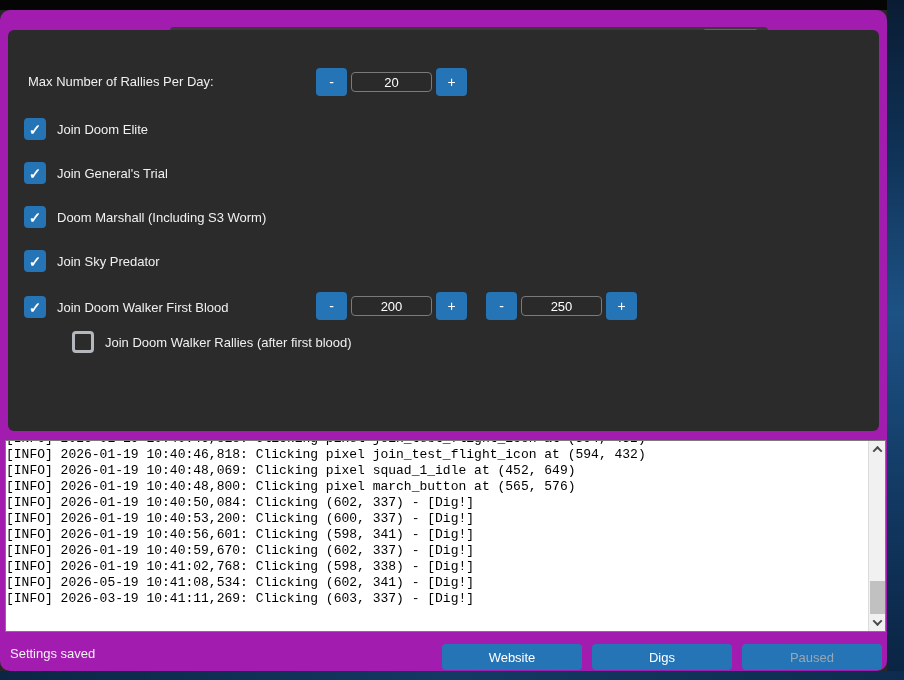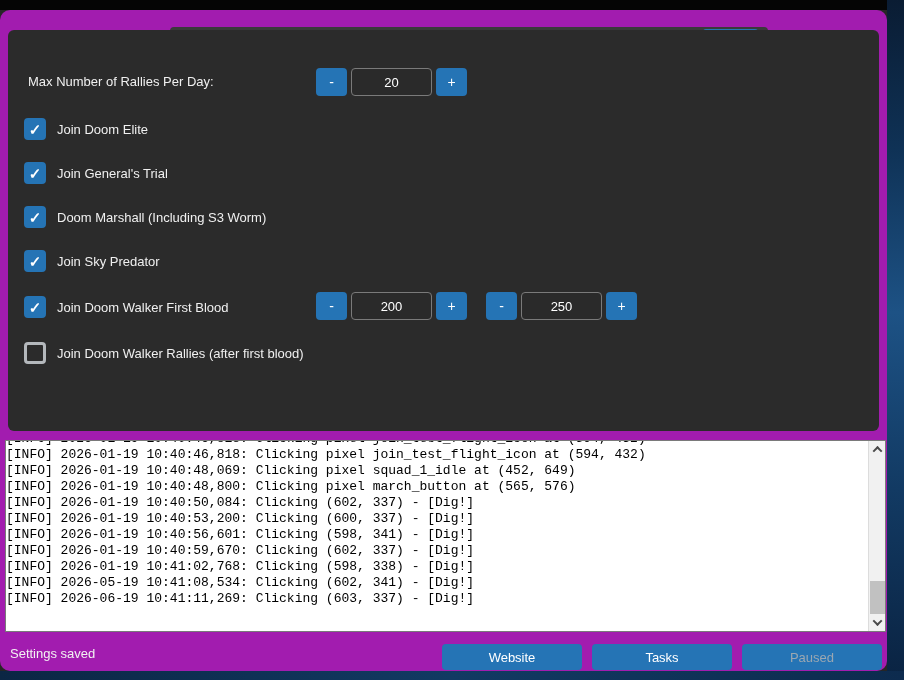--- a/index.html
+++ b/index.html
@@ -21,21 +21,21 @@
   .tab { color:#d4d4d4; font-size:13px; white-space:nowrap; cursor:default; }
   .tab.active { background:#2574b5; color:#ffffff; padding:3px 8px; border-radius:3px; }
 
   
   .panel { position:absolute; left:8px; top:20px; width:871px; height:401px; background:#2b2b2b; border-radius:6px; }
   .max-label { position:absolute; left:20px; top:38px; height:28px; line-height:28px; color:#f0f0f0; font-size:13px; }
 
   .stepper { position:absolute; display:flex; align-items:center; gap:4px; }
   .step-btn { width:31px; height:28px; background:#2574b5; color:#fff; border:none; border-radius:4px;
               font-size:14px; line-height:28px; text-align:center; cursor:pointer; font-family:inherit; }
-  .step-input { width:81px; height:28px; background:#2a2a2a; border:1px solid #7a7a7a; border-radius:4px;
+  .step-input { width:81px; height:20px; background:#2a2a2a; border:1px solid #7a7a7a; border-radius:4px;
                 color:#ffffff; font-size:13px; text-align:center; font-family:inherit; }
 
   .cbrow { position:absolute; left:16px; display:flex; align-items:center; height:24px; }
   .checkbox { width:22px; height:22px; border:3px solid #b4b8bc; border-radius:4px; background:transparent;
               display:flex; align-items:center; justify-content:center; cursor:pointer; flex:none; }
   .checkbox.checked { background:#2574b5; border-color:#2574b5; }
   .checkbox .check { display:none; color:#ffffff; font-size:15px; font-weight:bold; line-height:1; }
   .checkbox.checked .check { display:block; }
   .cblabel { margin-left:11px; color:#f0f0f0; font-size:13px; white-space:nowrap; }
 
@@ -128,21 +128,21 @@
         <button class="step-btn">-</button>
         <input class="step-input" value="200" style="">
         <button class="step-btn">+</button>
       </div>
       <div class="stepper" style="left:478px; top:262px;">
         <button class="step-btn">-</button>
         <input class="step-input" value="250" style="">
         <button class="step-btn">+</button>
       </div>
 
-      <div class="cbrow" style="top:311px;">
+      <div class="cbrow" style="top:300px;margin-left:48px;">
         <div class="checkbox">
           
         </div>
         <span class="cblabel">Join Doom Walker Rallies (after first blood)</span>
       </div>
 
     </div>
 
     <div class="log">
       <div class="log-viewport">
@@ -150,36 +150,36 @@
           <div class="log-line">[INFO] 2026-01-19 10:40:46,818: Clicking pixel join_test_flight_icon at (594, 432)</div>
           <div class="log-line">[INFO] 2026-01-19 10:40:46,818: Clicking pixel join_test_flight_icon at (594, 432)</div>
           <div class="log-line">[INFO] 2026-01-19 10:40:48,069: Clicking pixel squad_1_idle at (452, 649)</div>
           <div class="log-line">[INFO] 2026-01-19 10:40:48,800: Clicking pixel march_button at (565, 576)</div>
           <div class="log-line">[INFO] 2026-01-19 10:40:50,084: Clicking (602, 337) - [Dig!]</div>
           <div class="log-line">[INFO] 2026-01-19 10:40:53,200: Clicking (600, 337) - [Dig!]</div>
           <div class="log-line">[INFO] 2026-01-19 10:40:56,601: Clicking (598, 341) - [Dig!]</div>
           <div class="log-line">[INFO] 2026-01-19 10:40:59,670: Clicking (602, 337) - [Dig!]</div>
           <div class="log-line">[INFO] 2026-01-19 10:41:02,768: Clicking (598, 338) - [Dig!]</div>
           <div class="log-line">[INFO] 2026-05-19 10:41:08,534: Clicking (602, 341) - [Dig!]</div>
-          <div class="log-line">[INFO] 2026-06-19 10:41:11,269: Clicking (603, 337) - [Dig!]</div>
+          <div class="log-line">[INFO] 2026-03-19 10:41:11,269: Clicking (603, 337) - [Dig!]</div>
         </div>
       </div>
       <div class="scrollbar">
         <div class="sb-arrow sb-up">
             <div class="chev"></div>
           </div>
         <div class="sb-thumb"></div>
         <div class="sb-arrow sb-down">
             <div class="chev"></div>
           </div>
       </div>
     </div>
 
     <div class="status-text">Settings saved</div>
     <button class="bar-btn website">Website</button>
-    <button class="bar-btn save">Tasks</button>
+    <button class="bar-btn save">Digs</button>
     <button class="bar-btn paused">Paused</button>
 
   </div>
 
   <div class="strip-right"></div>
   <div class="strip-bottom"></div>
 </div>
 
 </body></html>

